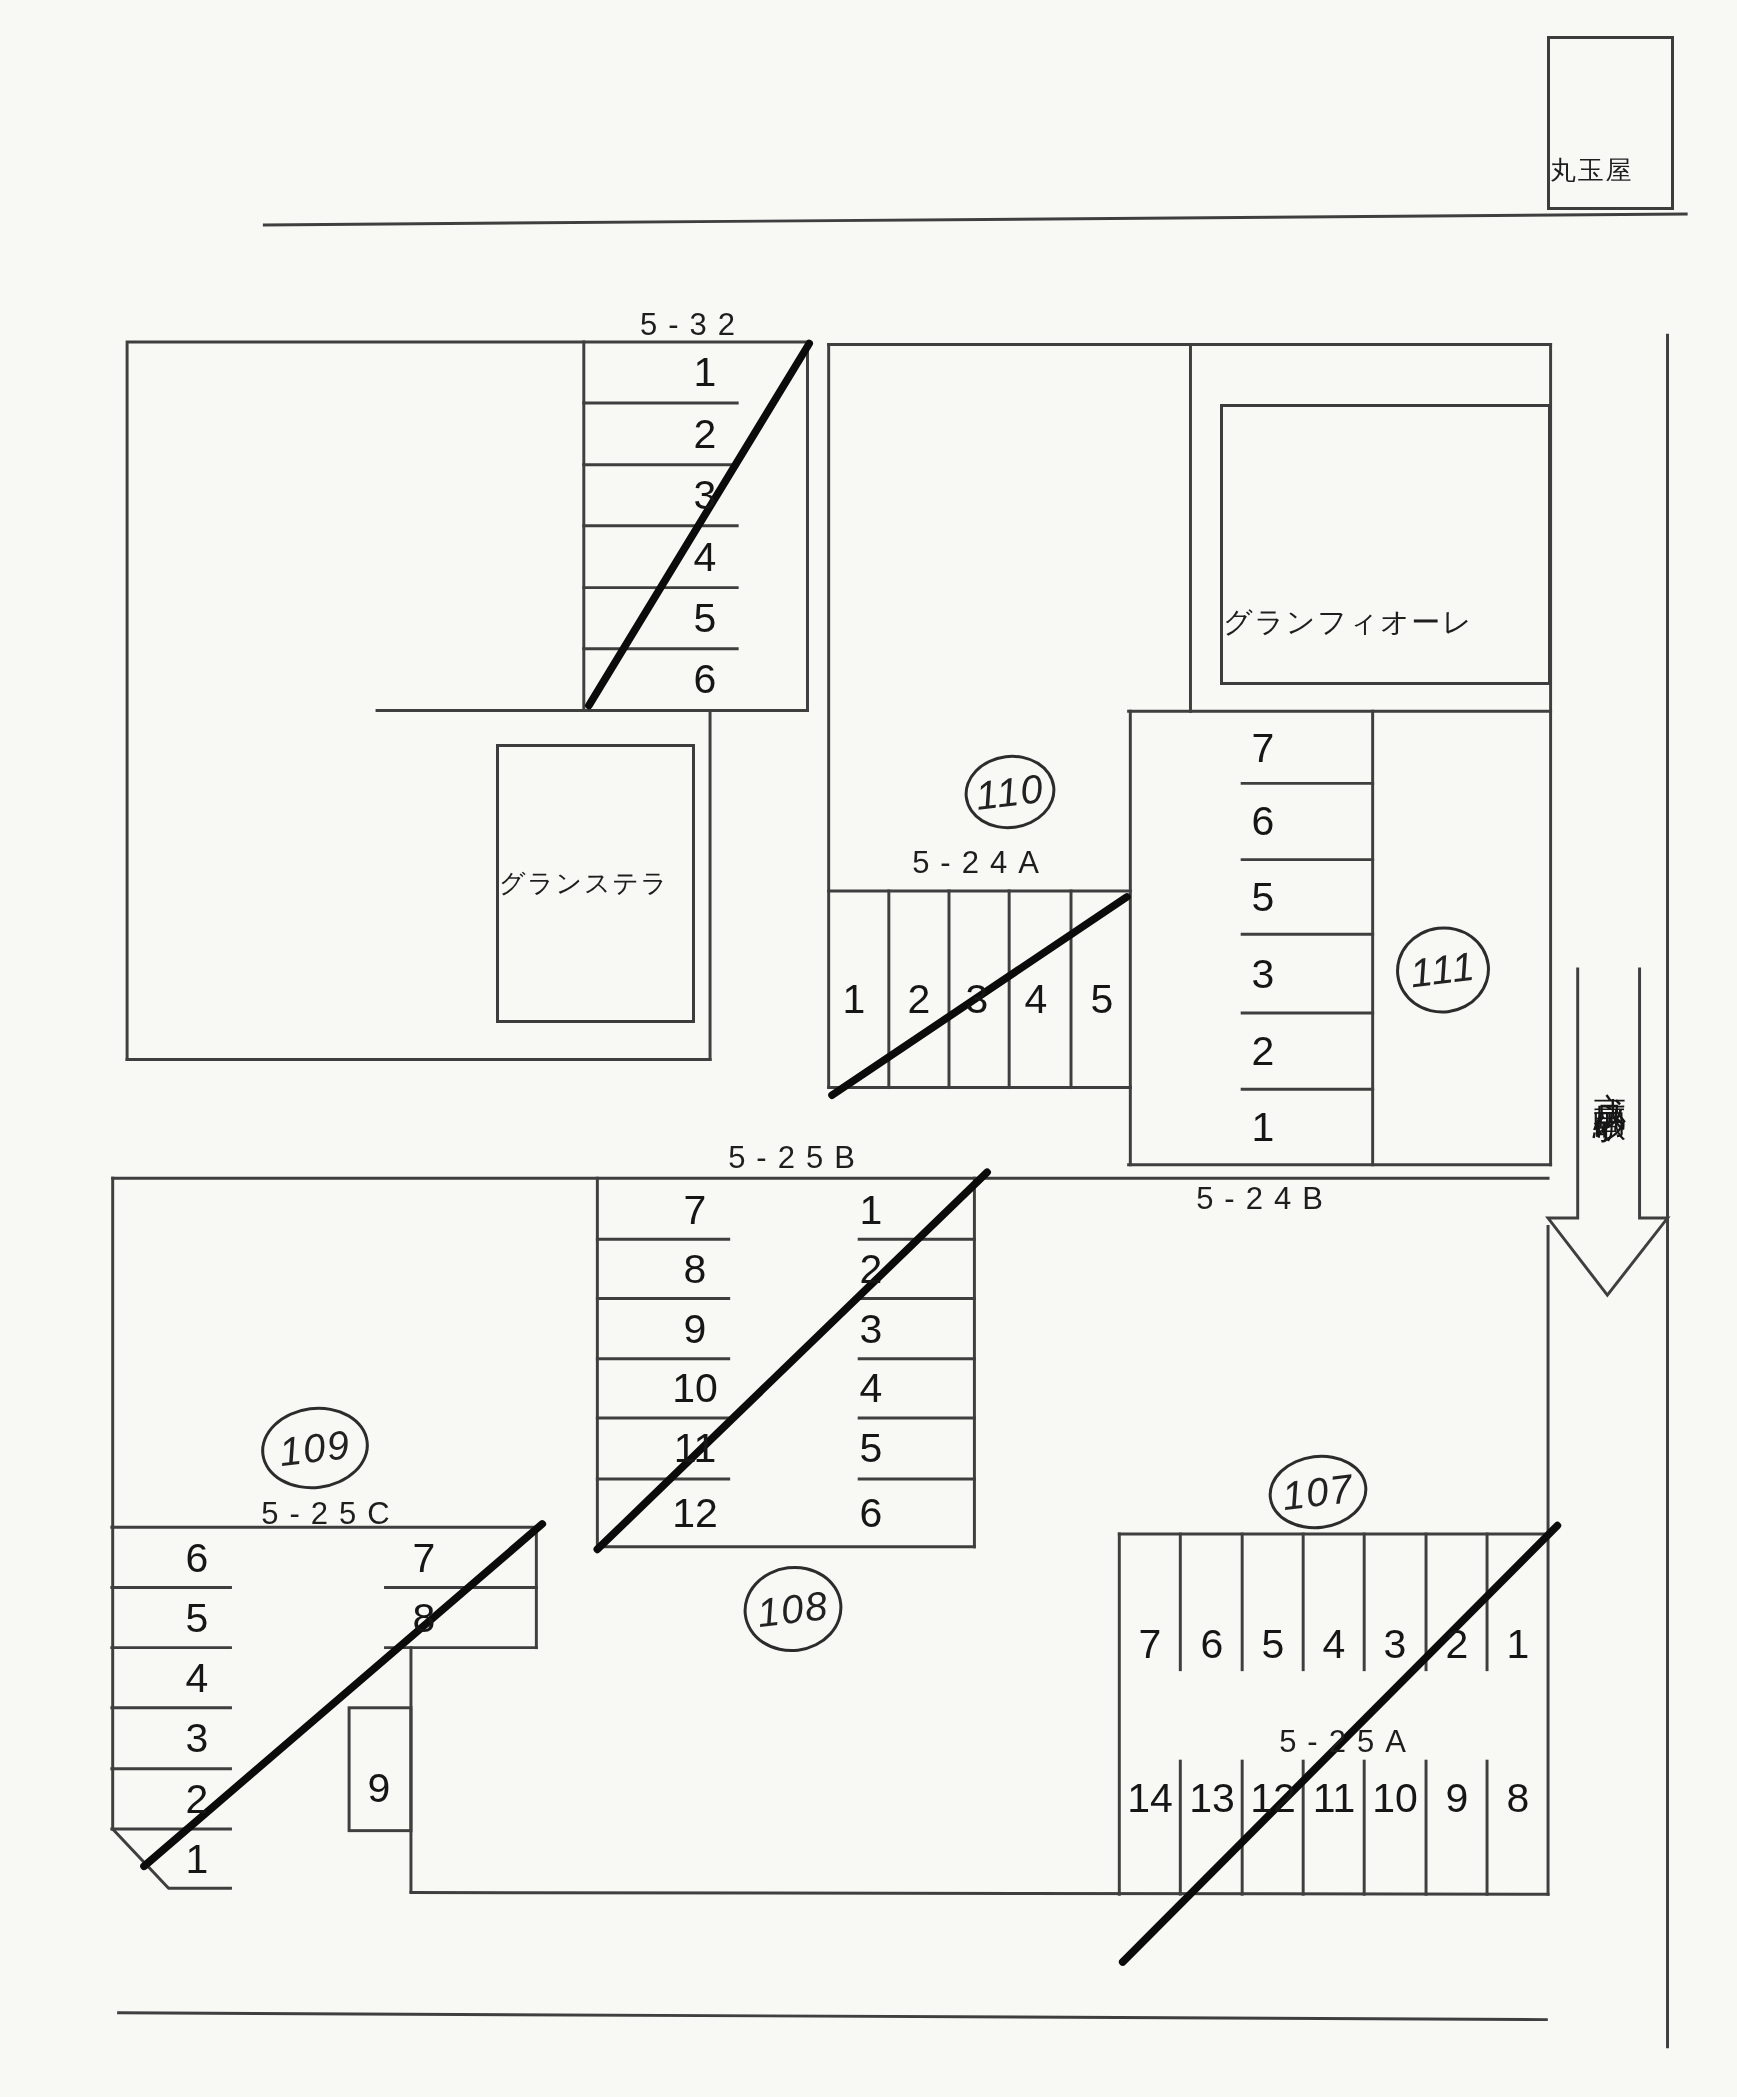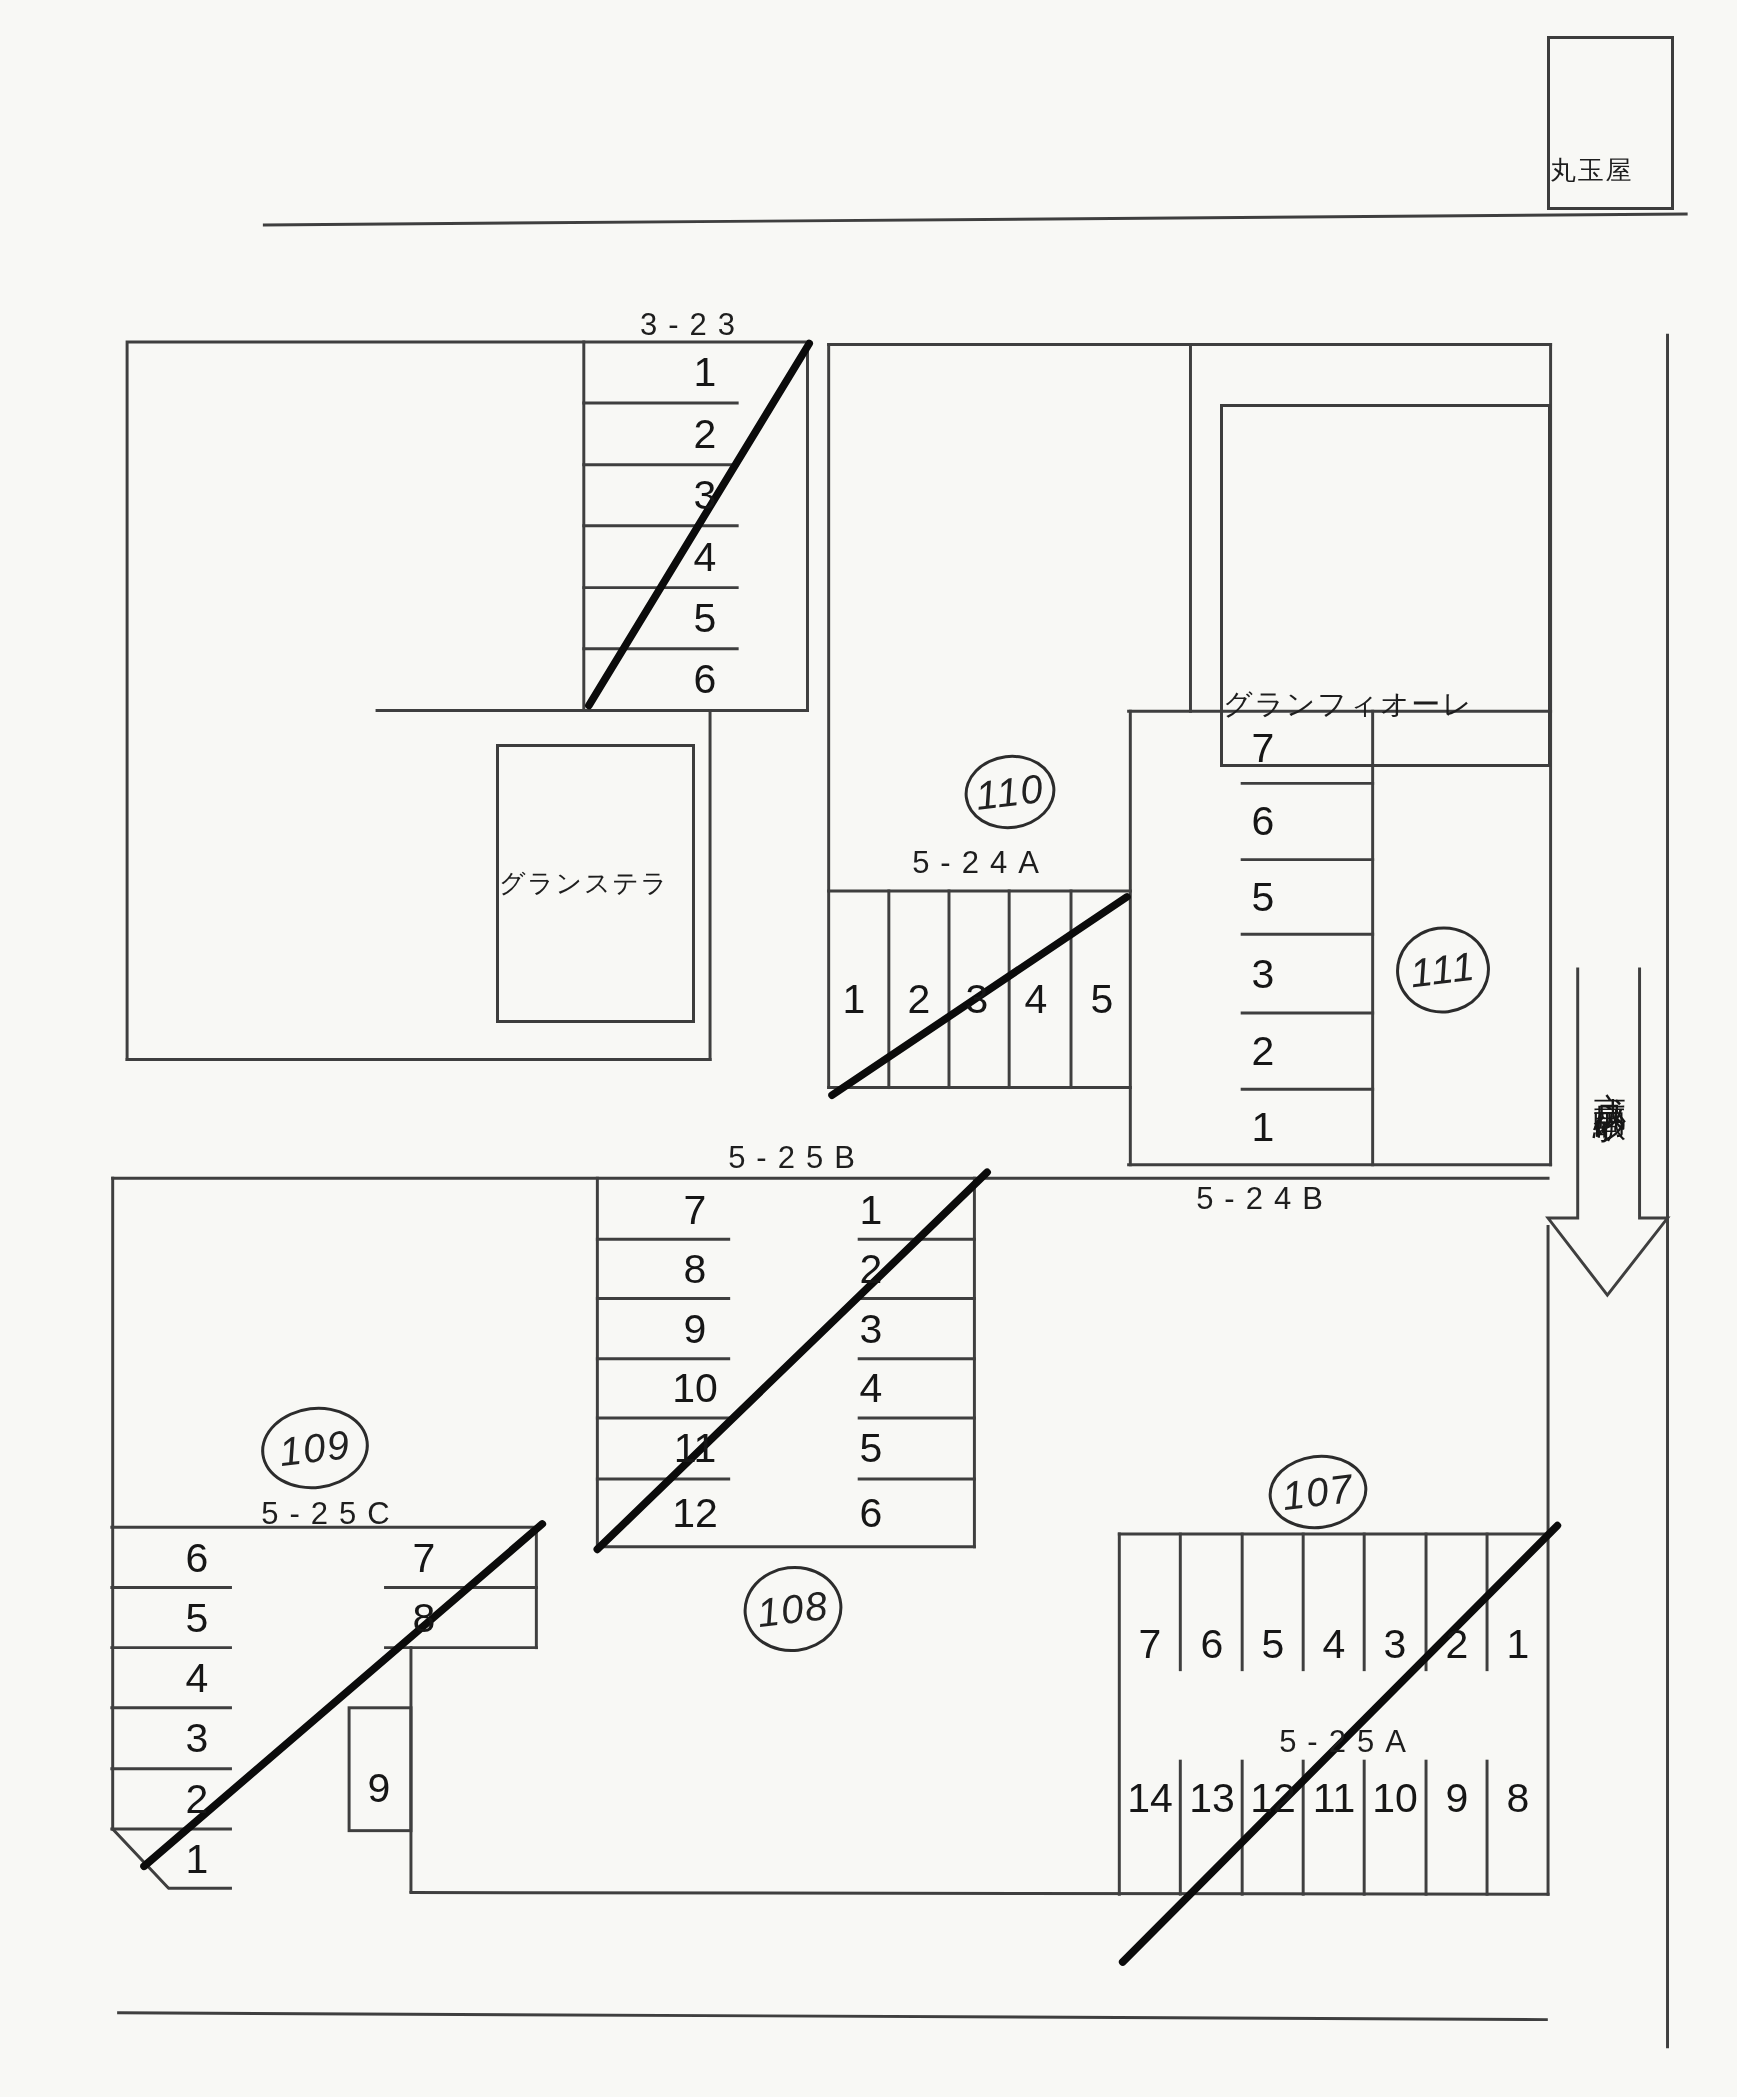--- a/index.html
+++ b/index.html
@@ -157,30 +157,30 @@
       <line x1="170" y1="2202" x2="640" y2="1798"></line>
       <line x1="1325" y1="2315" x2="1838" y2="1800"></line>
     </g>
   </svg>
 
 
   <div class="bldg bottom-align" style="left:1547px;top:36px;width:127px;height:174px;padding-bottom:18.6px;font-size:26px;">
     <span>丸玉屋</span>
   </div>
 
-  <div class="bldg bottom-align" style="left:1220px;top:404px;width:331px;height:363px;padding-bottom:39px;font-size:29px;">
+  <div class="bldg bottom-align" style="left:1220px;top:404px;width:331px;height:281px;padding-bottom:39px;font-size:29px;">
     <span>グランフィオーレ</span>
   </div>
   <div class="bldg" style="left:496px;top:744px;width:199px;height:279px;font-size:26px;">
     <span>グランステラ</span>
   </div>
 
   <div class="vtext" style="left:1578px;top:975px;width:62px;height:208px;">京成高砂駅</div>
 
-  <div class="lbl" style="left:693px;top:325px;">3-23</div>
+  <div class="lbl" style="left:693px;top:325px;">5-32</div>
   <div class="lbl" style="left:981px;top:863px;text-align:center;">5-24A</div>
   <div class="lbl" style="left:1265px;top:1199px;">5-24B</div>
   <div class="lbl" style="left:797px;top:1158px;">5-25B</div>
   <div class="lbl" style="left:331px;top:1514px;">5-25C</div>
   <div class="lbl" style="left:1348px;top:1742px;">5-25A</div>
 
   <div class="circle" style="left:1010px;top:792px;width:85px;height:68px;">110</div>
   <div class="circle" style="left:1443px;top:970px;width:88px;height:81px;">111</div>
   <div class="circle" style="left:315px;top:1448px;width:102px;height:76px;">109</div>
   <div class="circle" style="left:793px;top:1609px;width:93px;height:80px;">108</div>

